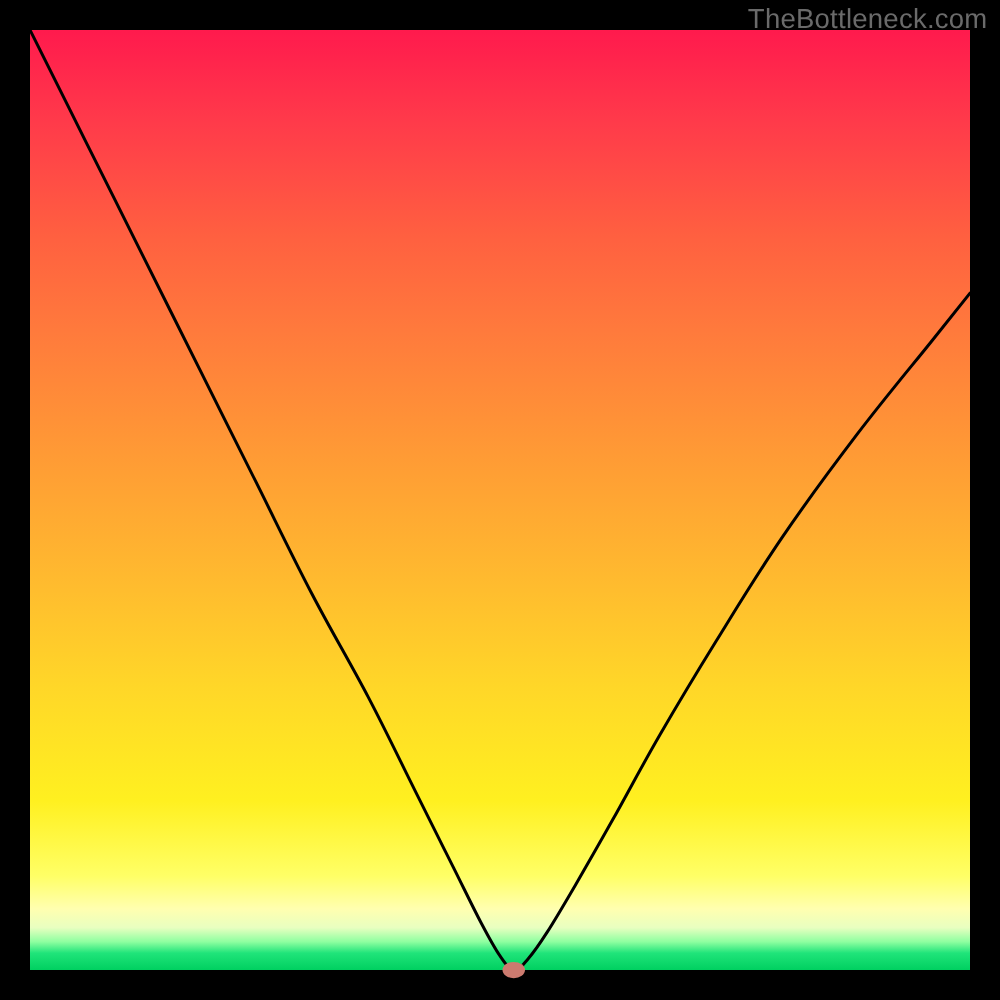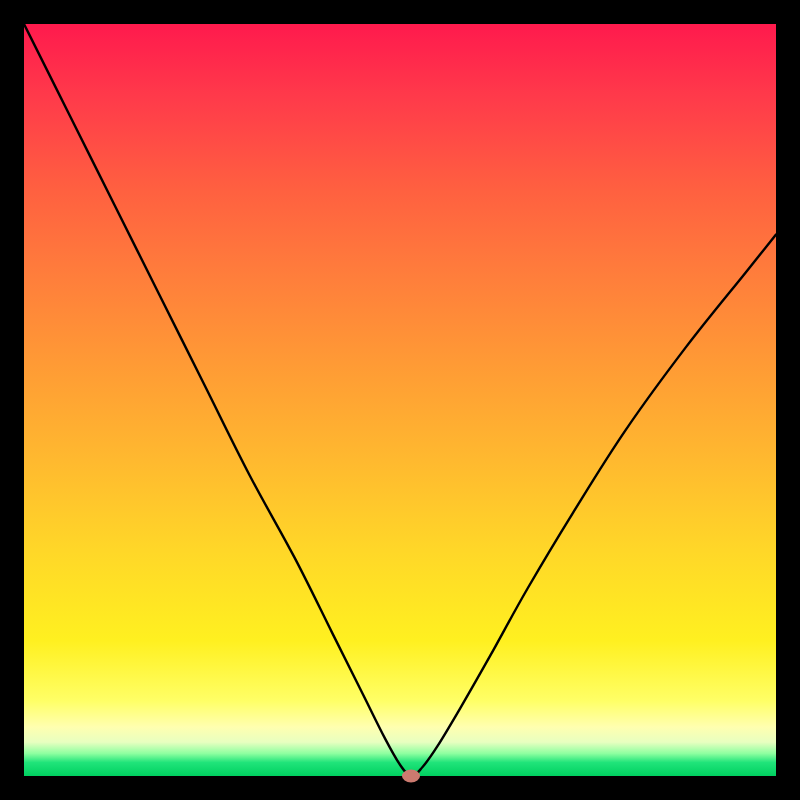--- a/index.html
+++ b/index.html
@@ -65,20 +65,21 @@
     height: 13px;
     border-radius: 50% / 50%;
     background: #cc7a6f;
     transform: translate(-50%, -50%);
   }
 </style>
 </head>
 <body>
 
 <div class="frame">
+  <div class="watermark">TheBottleneck.com</div>
 
   <div class="plot">
     <svg class="curve" viewBox="0 0 752 752" preserveAspectRatio="none">
       <path fill="none" stroke="#000" stroke-width="2.4" stroke-linecap="round" d="M 0.00 0.00 C 8.12 16.24, 28.88 57.75, 45.12 90.24 C 61.36 122.73, 74.00 147.99, 90.24 180.48 C 106.48 212.97, 119.12 238.23, 135.36 270.72 C 151.60 303.21, 164.24 328.47, 180.48 360.96 C 196.72 393.45, 209.36 420.07, 225.60 451.20 C 241.84 482.33, 255.83 505.49, 270.72 533.92 C 285.61 562.35, 296.14 584.76, 308.32 609.12 C 320.50 633.48, 328.92 650.33, 338.40 669.28 C 347.88 688.23, 354.19 701.54, 360.96 714.40 C 367.73 727.26, 371.26 733.95, 376.00 740.72 C 380.74 747.49, 383.22 751.59, 387.28 752.00 C 391.34 752.41, 393.82 748.39, 398.56 742.98 C 403.30 737.56, 406.83 732.48, 413.60 721.92 C 420.37 711.36, 426.68 700.56, 436.16 684.32 C 445.64 668.08, 454.06 653.34, 466.24 631.68 C 478.42 610.02, 488.95 589.72, 503.84 564.00 C 518.73 538.28, 531.36 517.23, 548.96 488.80 C 566.56 460.37, 581.30 435.86, 601.60 406.08 C 621.90 376.30, 640.10 351.79, 661.76 323.36 C 683.42 294.93, 705.68 268.46, 721.92 248.16 C 738.16 227.86, 746.59 217.33, 752.00 210.56"></path>
     </svg>
     <div class="marker" style="left: 387.28px; top: 752px; background: rgb(204, 122, 111);"></div>
   </div>
 </div>
 
 </body></html>

